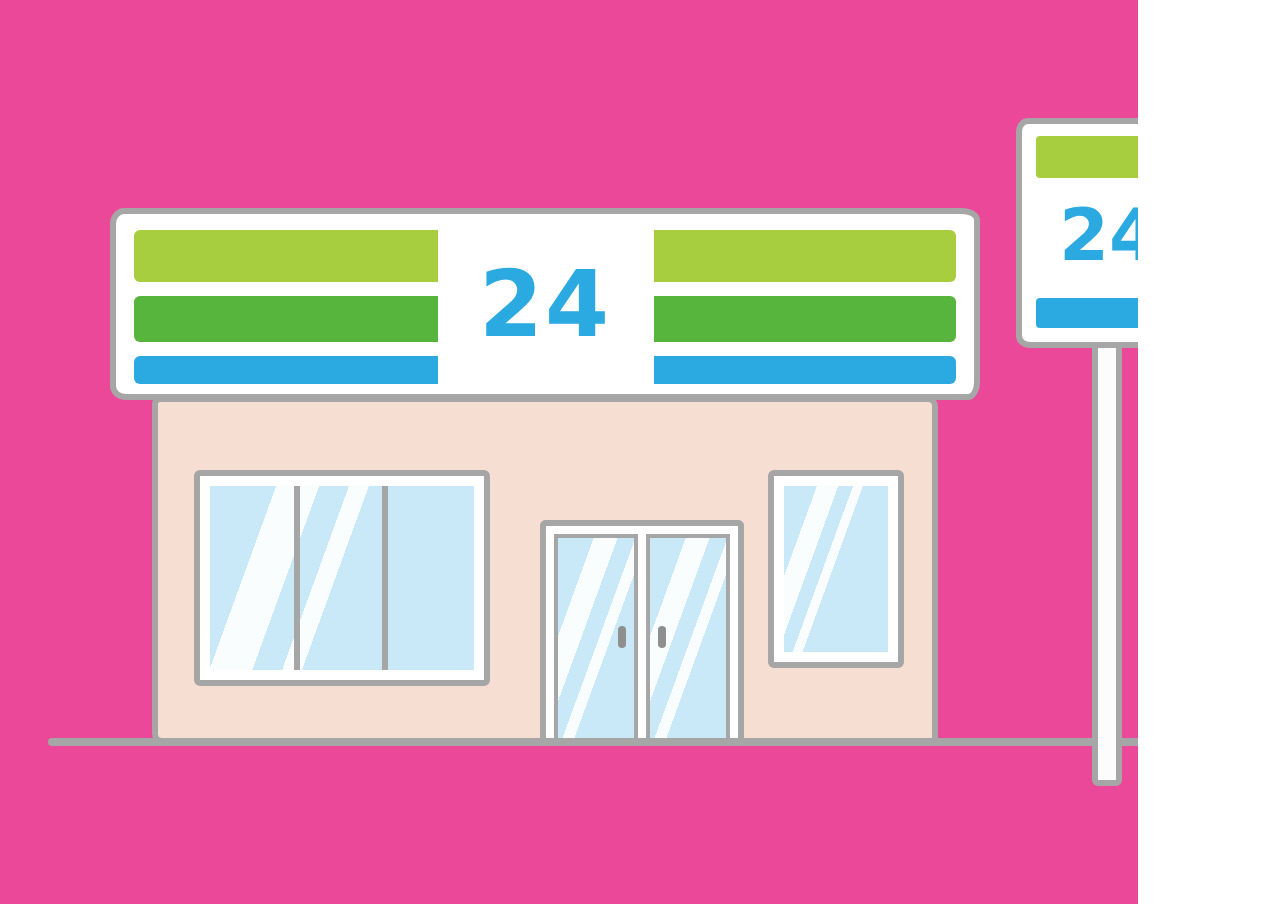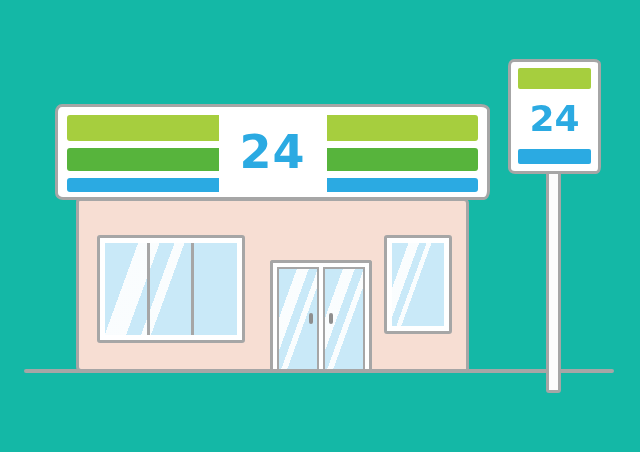--- a/index.html
+++ b/index.html
@@ -1,23 +1,23 @@
 <!DOCTYPE html>
 <html><head>
 <meta charset="utf-8">
 <style>
   * { box-sizing: border-box; margin: 0; padding: 0; }
   html, body { background: #ffffff; }
   body { font-family: "DejaVu Sans", "Liberation Sans", sans-serif; }
 
   .scene {
     position: relative;
-    width: 640px;
+    width: 569px;
     height: 452px;
-    background: #14b8a6;
+    background: #ec4899;
     overflow: hidden;
   }
 
   
   .ground-line {
     position: absolute;
     left: 24px;
     top: 369px;
     width: 590px;
     height: 4px;

